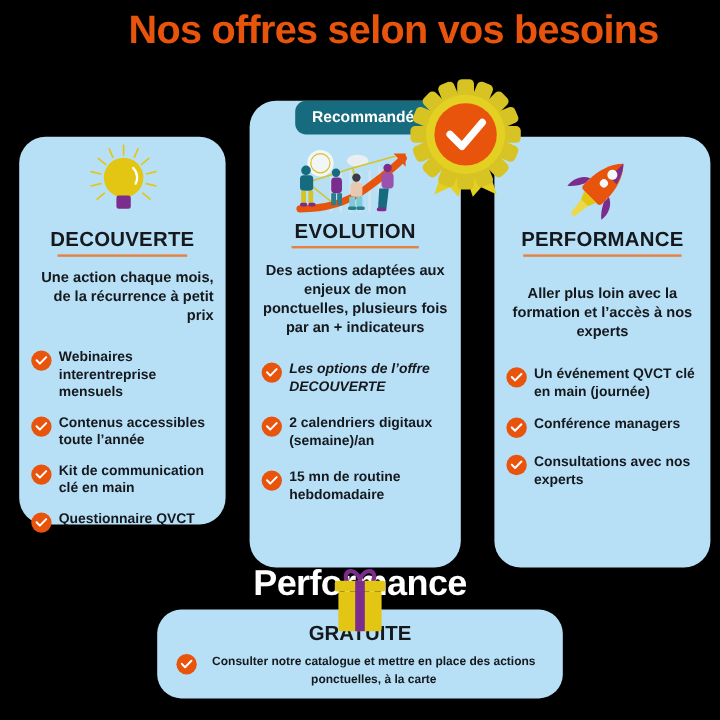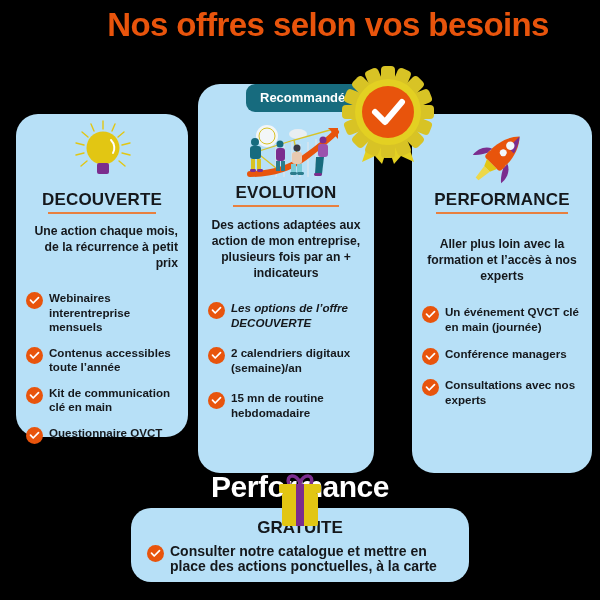--- a/index.html
+++ b/index.html
@@ -32,21 +32,21 @@
   }
 
   
   .card {
     position: absolute;
     background: #B7E0F7;
     border-radius: 22px;
     box-sizing: border-box;
   }
   #card-decouverte { left: 16px;  top: 114px; width: 172px; height: 323px; }
-  #card-evolution  { left: 198px; top: 84px;  width: 176px; height: 389px; }
+  #card-evolution  { left: 208px; top: 84px;  width: 176px; height: 389px; }
   #card-performance{ left: 412px; top: 114px; width: 180px; height: 359px; }
   #card-gratuite   { left: 131px; top: 508px; width: 338px; height: 74px; border-radius: 20px;}
 
   .card-title {
     text-align: center;
     font-size: 17px;
     font-weight: bold;
     color: #15181C;
     letter-spacing: 0.2px;
   }
@@ -142,21 +142,21 @@
     font-weight: bold;
     color: #15181C;
     padding-top: 10px;
   }
   #gratuite-feature {
     display: flex;
     align-items: flex-start;
     justify-content: center;
     padding: 6px 16px 0 16px;
   }
-  #gratuite-feature .feature-text { font-size: 14px; line-height: 15px; }
+  #gratuite-feature .feature-text { text-align: center; font-size: 10px; line-height: 15px; }
 </style>
 </head>
 <body>
 
 <div id="canvas">
 
   <div id="page-title">Nos offres selon vos besoins</div>
 
   <div class="card" id="card-decouverte">
     <div style="height:76px;"></div>
@@ -218,21 +218,21 @@
       <circle cx="30" cy="28" r="16.5" fill="#E2C613"></circle>
       <rect x="24" y="43" width="12" height="11" rx="2" fill="#7B2D8E"></rect>
       <path d="M38 20 C42 24 42 30 40 33" stroke="#FFFFFF" stroke-width="2" fill="none" stroke-linecap="round"></path>
     </svg>
   </div>
 
   <div class="card" id="card-evolution">
     <div style="height:99px;"></div>
     <div class="card-title">EVOLUTION</div>
     <div class="title-underline" style="width:106px;"></div>
-    <div class="card-desc" style="margin-top:10px;">Des actions adaptées aux action de mon entreprise, plusieurs fois par an + indicateurs</div>
+    <div class="card-desc" style="margin-top:10px;">Des actions adaptées aux enjeux de mon ponctuelles, plusieurs fois par an + indicateurs</div>
 
     <div class="features" style="margin-top:20px;">
       <div class="feature" style="margin-bottom:16px;font-style:italic;">
         <span class="check-badge">
           <svg width="11" height="11" viewBox="0 0 11 11">
               <path d="M1.5 5.2 L4.2 8 L9.5 2.6" stroke="#FFFFFF" stroke-width="1.7" fill="none" stroke-linecap="round" stroke-linejoin="round"></path>
             </svg>
         </span>
         <span class="feature-text">Les options de l’offre DECOUVERTE</span>
       </div>

